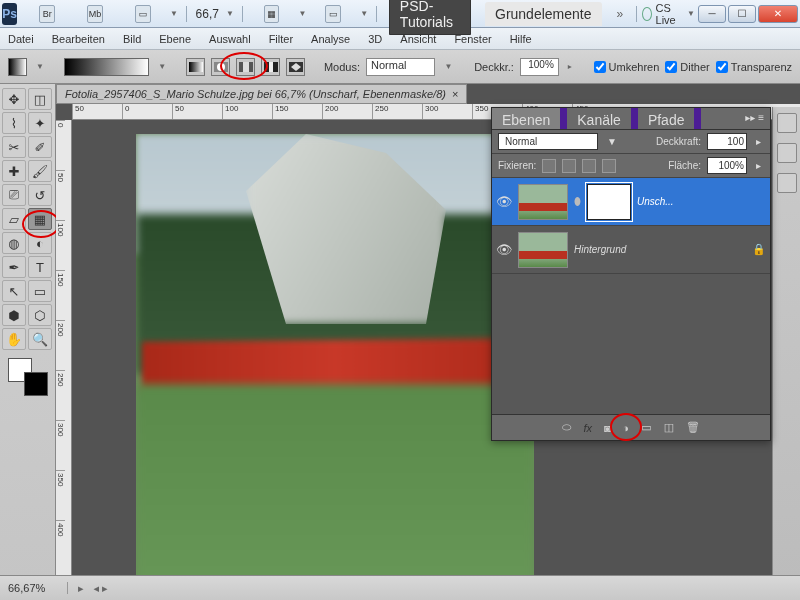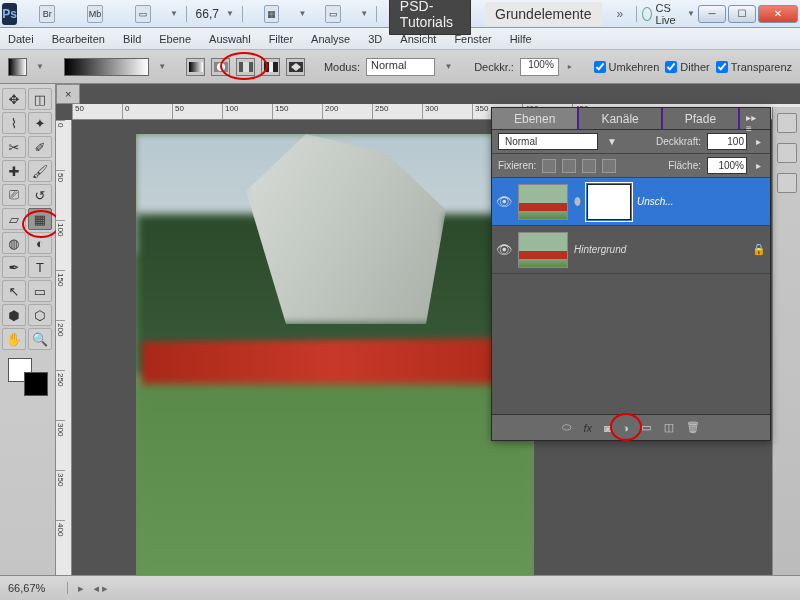--- a/index.html
+++ b/index.html
@@ -47,21 +47,21 @@
 .ruler-v{position:absolute;top:36px;left:0;width:16px;bottom:0;background:#e8e8e8;border-right:1px solid #888}
 .ruler-v span{display:block;height:50px;border-top:1px solid #999;font-size:8px;writing-mode:vertical-lr;padding-top:2px}
 .canvas{position:absolute;top:50px;left:80px;width:398px;height:500px;background:#6a8a5a;overflow:hidden}
 .sky{position:absolute;top:0;left:0;right:0;height:120px;background:linear-gradient(#b8c8d0,#c8d4d8);filter:blur(3px)}
 .mtn{position:absolute;top:0;left:110px;width:200px;height:190px;background:linear-gradient(120deg,#d8dcd8,#a8b0a8);filter:blur(4px);clip-path:polygon(20% 100%,0 30%,30% 0,70% 10%,100% 40%,90% 100%)}
 .forest{position:absolute;top:80px;left:0;right:0;height:160px;background:linear-gradient(#2a4a2a,#3a5a3a);filter:blur(4px)}
 .train{position:absolute;top:206px;left:-10px;right:-10px;height:54px;background:linear-gradient(90deg,#a82818 0%,#c83828 50%,#a82818 100%);filter:blur(3px);transform:perspective(400px) rotateY(-8deg)}
 .grass{position:absolute;top:250px;left:0;right:0;bottom:0;background:linear-gradient(#5a8a4a,#6a9a5a);filter:blur(4px)}
 .rpanel{position:absolute;top:107px;right:29px;width:280px;background:#535353;border:1px solid #2a2a2a;box-shadow:0 2px 8px rgba(0,0,0,.4)}
 .rp-tabs{height:22px;background:#6a6a6a;display:flex;border-bottom:1px solid #333}
-.rp-tab{padding:4px 22px;font-size:12px;color:#ddd;border-right:2px solid #4c1d95}
+.rp-tab{padding:4px 10px;font-size:14px;color:#ddd;border-right:7px solid #4c1d95}
 .rp-tab.act{background:#828282}
 .rp-tabs .more{margin-left:auto;padding:4px 6px;color:#ddd;font-size:10px}
 .rp-row{height:24px;background:#6a6a6a;display:flex;align-items:center;padding:0 6px;gap:6px;border-bottom:1px solid #444}
 .rp-row span{font-size:10px;color:#ddd}
 .rp-sel{background:#fff;color:#333;padding:2px 6px;font-size:10px;border:1px solid #333;width:100px}
 .rp-in{background:#fff;color:#333;width:40px;padding:2px;font-size:10px;border:1px solid #333;text-align:right}
 .rp-icon{width:14px;height:14px;border:1px solid #999;background:#787878}
 .rp-layers{background:#585858}
 .layer{display:flex;align-items:center;height:48px;border-bottom:1px solid #444;padding:0 4px;gap:6px}
 .layer.sel{background:#3176d4}
@@ -243,20 +243,21 @@
         <div class="tool">🔍</div>
       </div>
     <div class="swatches">
       <div class="sw-fg"></div>
       <div class="sw-bg"></div>
     </div>
   </div>
 
   <div class="docarea">
     <div class="doctab">
+      <span>Fotolia_2957406_S_Mario Schulze.jpg bei 66,7%  (Unscharf, Ebenenmaske/8)</span>
       <span class="x">×</span>
     </div>
     <div class="ruler-h">
       <span>50</span>
         <span>0</span>
         <span>50</span>
         <span>100</span>
         <span>150</span>
         <span>200</span>
         <span>250</span>

